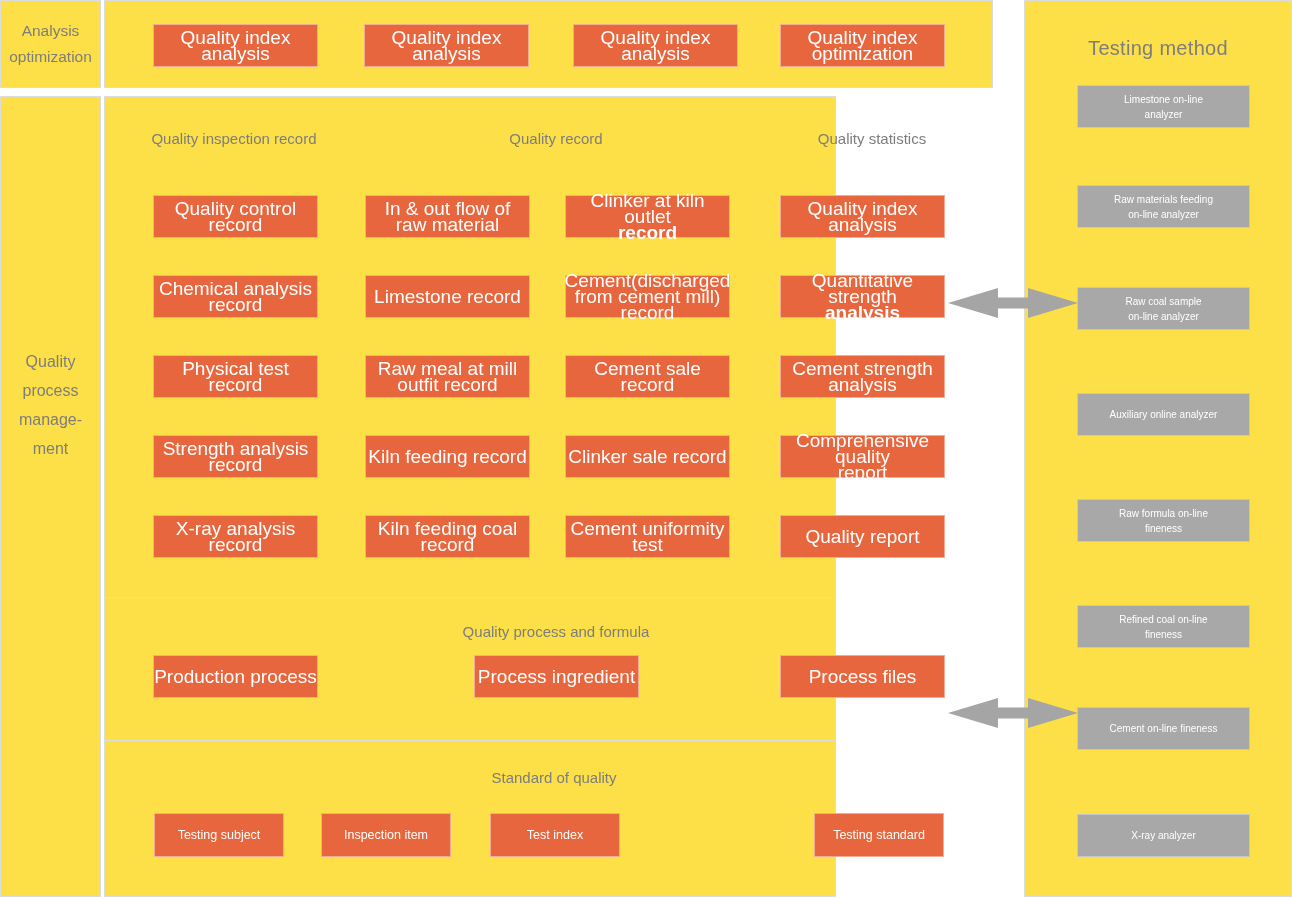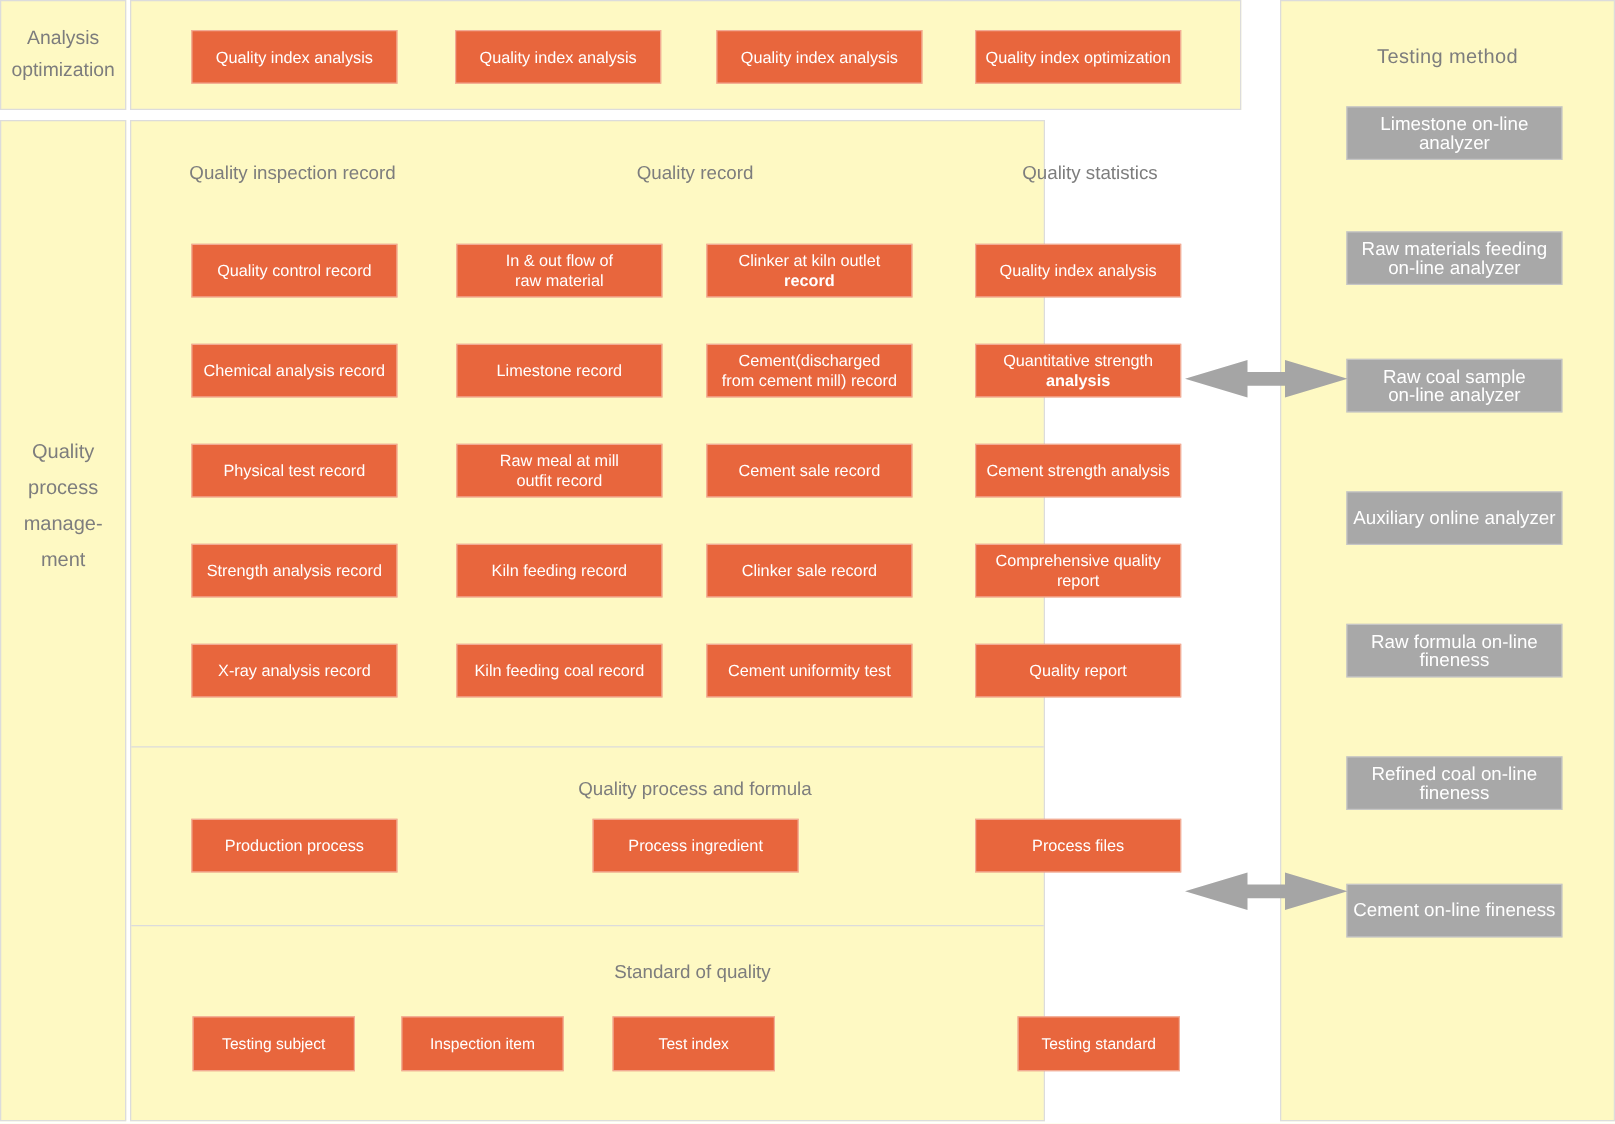--- a/index.html
+++ b/index.html
@@ -1,48 +1,48 @@
 <!DOCTYPE html>
 <html style="--orange: #e8663d; --box_gray: #a8a8a8; --border_gray: #dcdcdc; --text_gray: #7d7d7d; --arrow_gray: #a5a5a5;"><head>
 <meta charset="utf-8">
 <style>
   html,body{margin:0;padding:0}
   body{width:1292px;height:899px;position:relative;background:#fff;
        font-family:"Liberation Sans",sans-serif;overflow:hidden}
-  .panel{position:absolute;background:#fef9c3;border:1px solid var(--border_gray,#dcdcdc);box-sizing:border-box}
+  .panel{position:absolute;background:#fde047;border:1px solid var(--border_gray,#dcdcdc);box-sizing:border-box}
   .section{position:relative;box-sizing:border-box}
   .section + .section{border-top:1px solid var(--border_gray,#dcdcdc)}
   .hdr{position:absolute;transform:translateX(-50%);white-space:nowrap;
        color:var(--text_gray,#7d7d7d);font-size:15px}
   .btn{position:absolute;width:165px;height:43px;box-sizing:border-box;
        background:var(--orange,#e8663d);border:1px solid rgba(255,255,255,.45);
-       color:#fff;font-size:13px;line-height:16px;display:flex;flex-direction:column;
+       color:#fff;font-size:19px;line-height:16px;display:flex;flex-direction:column;
        align-items:center;justify-content:center;text-align:center;cursor:pointer}
   .btn .bold{font-weight:bold}
   .btn-sm{width:130px;height:44px;font-size:12.5px}
   .gbox{position:absolute;left:52px;width:173px;height:43px;box-sizing:border-box;
         background:var(--box_gray,#a8a8a8);border:1px solid rgba(255,255,255,.35);
-        color:#fff;font-size:15px;line-height:15px;display:flex;flex-direction:column;
+        color:#fff;font-size:10px;line-height:15px;display:flex;flex-direction:column;
         align-items:center;justify-content:center;text-align:center;cursor:pointer}
   .arrow{position:absolute;left:948px;width:130px;height:32px;color:var(--arrow_gray,#a5a5a5);z-index:5}
   #top-label-cell{left:0;top:0;width:101px;height:88px;display:flex;align-items:center;
         justify-content:center;text-align:center;color:var(--text_gray,#7d7d7d);
         font-size:15.5px;line-height:26px;padding:0 3px}
   #top-main{left:104px;top:0;width:889px;height:88px}
   #left-cell{left:0;top:96px;width:101px;height:801px}
   #left-label{position:absolute;top:250px;left:0;width:100%;text-align:center;
         color:var(--text_gray,#7d7d7d);font-size:16px;line-height:29px}
   #left-label span{display:block}
   #main-panel{left:104px;top:96px;width:732px;height:801px;display:flex;flex-direction:column}
   #sec-records{height:500px}
   #sec-process{height:143px}
   #sec-standard{flex:1}
   #right-panel{left:1024px;top:0;width:268px;height:897px}
   #right-title{position:absolute;top:36px;width:100%;text-align:center;
-        color:var(--text_gray,#7d7d7d);font-size:16px;letter-spacing:.3px}
+        color:var(--text_gray,#7d7d7d);font-size:20px;letter-spacing:.3px}
 </style>
 </head>
 <body>
 
 <div class="panel" id="top-label-cell">
   <span>Analysis optimization</span>
 </div>
 
 <div class="panel" id="top-main">
   <div class="btn" style="left:48px;top:23px">
@@ -199,20 +199,23 @@
     <span>Raw formula on-line</span>
     <span>fineness</span>
   </div>
   <div class="gbox" style="top:604px">
     <span>Refined coal on-line</span>
     <span>fineness</span>
   </div>
   <div class="gbox" style="top:706px">
     <span>Cement on-line fineness</span>
   </div>
+  <div class="gbox" style="top:813px">
+    <span>X-ray analyzer</span>
+  </div>
 </div>
 
 <svg class="arrow" style="top:287px" viewBox="0 0 130 32" aria-hidden="true">
   <path d="M0,16 L50,1 L50,10.5 L80,10.5 L80,1 L130,16 L80,31 L80,21.5 L50,21.5 L50,31 Z" fill="currentColor"></path>
 </svg>
 <svg class="arrow" style="top:697px" viewBox="0 0 130 32" aria-hidden="true">
   <path d="M0,16 L50,1 L50,10.5 L80,10.5 L80,1 L130,16 L80,31 L80,21.5 L50,21.5 L50,31 Z" fill="currentColor"></path>
 </svg>
 
 </body></html>

